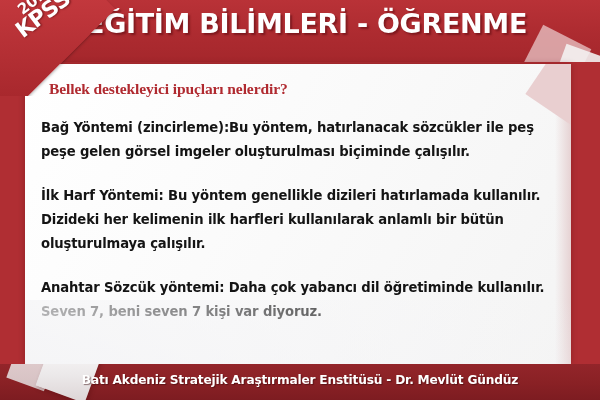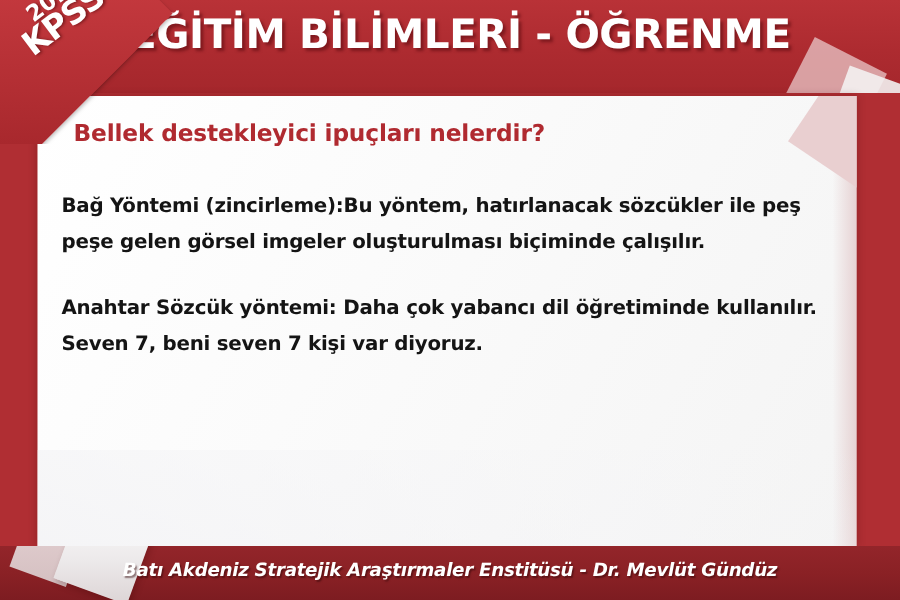--- a/index.html
+++ b/index.html
@@ -77,37 +77,37 @@
   }
   .panel-sheen{
     position:absolute;left:0;bottom:0;width:546px;height:64px;
     background:linear-gradient(200deg,rgba(255,255,255,0) 0%,rgba(244,244,246,.9) 100%);
     pointer-events:none;
   }
 
   .q-title{
     position:absolute;left:24px;top:16px;
     font-size:15.5px;font-weight:bold;color:#b02a30;
-    letter-spacing:-0.1px;white-space:nowrap;
+    letter-spacing:-0.1px;white-space:nowrap;font-family:Liberation Serif, serif;
   }
 
   .body-text{
     position:absolute;left:16px;top:44px;width:520px;
     color:#141414;font-size:13.2px;font-weight:bold;
     line-height:24px;letter-spacing:-0.15px;
   }
-  .para{margin:18px 0 20px 0;}
+  .para{margin:8px 0 20px 0;}
   .para:last-child{margin-bottom:0;}
   .para .ln{display:block;white-space:nowrap;}
 
   
   .footer{
     position:absolute;left:0;bottom:0;width:600px;height:36px;
     background:linear-gradient(180deg,#93252a 0%,#8a2125 50%,#7d1c21 100%);
-    overflow:hidden;z-index:5;font-style:italic;
+    overflow:hidden;z-index:5;
   }
   .footer-text{
     position:absolute;left:0;right:0;top:9px;text-align:center;
     color:#ffffff;font-size:12.2px;font-weight:bold;letter-spacing:-0.2px;
     text-shadow:1px 1px 1px rgba(50,5,8,.5);white-space:nowrap;
   }
   .footer-ribbon{
     position:absolute;left:44px;top:-26px;width:52px;height:58px;
     background:linear-gradient(160deg,#ffffff 0%,#ece9ea 60%,#dcd4d5 100%);
     transform:rotate(20deg);
@@ -144,20 +144,25 @@
 
     <div class="q-title">Bellek destekleyici ipuçları nelerdir?</div>
 
     <div class="body-text">
 
       <p class="para">
         <span class="ln">Bağ Yöntemi (zincirleme):Bu yöntem, hatırlanacak sözcükler ile peş</span>
         <span class="ln">peşe gelen görsel imgeler oluşturulması biçiminde çalışılır.</span>
       </p>
 
+      <p class="para">
+        <span class="ln">İlk Harf Yöntemi: Bu yöntem genellikle dizileri hatırlamada kullanılır.</span>
+        <span class="ln">Dizideki her kelimenin ilk harfleri kullanılarak anlamlı bir bütün</span>
+        <span class="ln">oluşturulmaya çalışılır.</span>
+      </p>
 
       <p class="para">
         <span class="ln">Anahtar Sözcük yöntemi: Daha çok yabancı dil öğretiminde kullanılır.</span>
         <span class="ln">Seven 7, beni seven 7 kişi var diyoruz.</span>
       </p>
 
     </div>
     <div class="panel-sheen"></div>
   </div>
 

